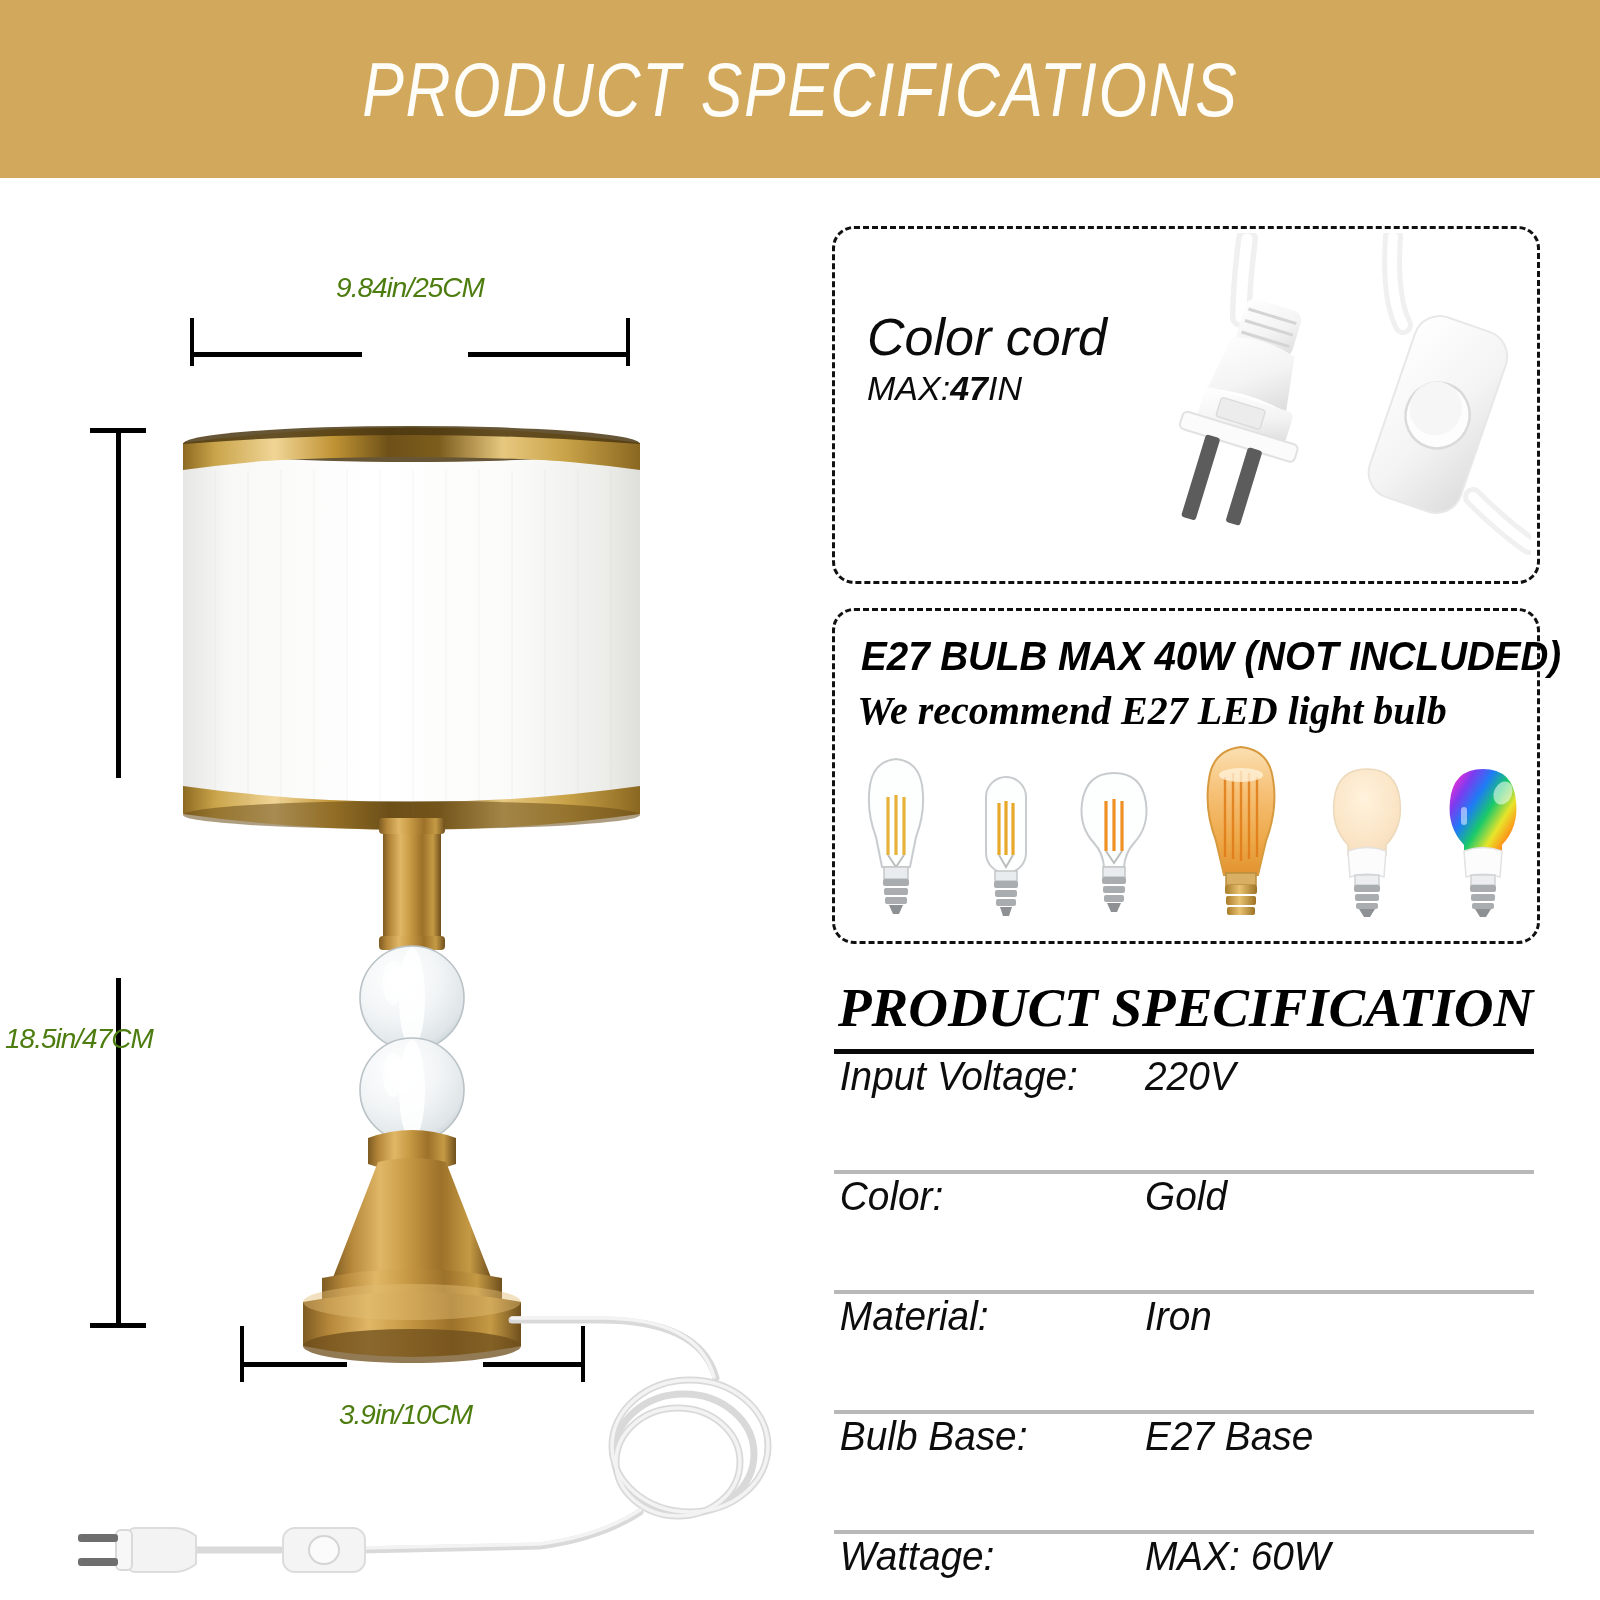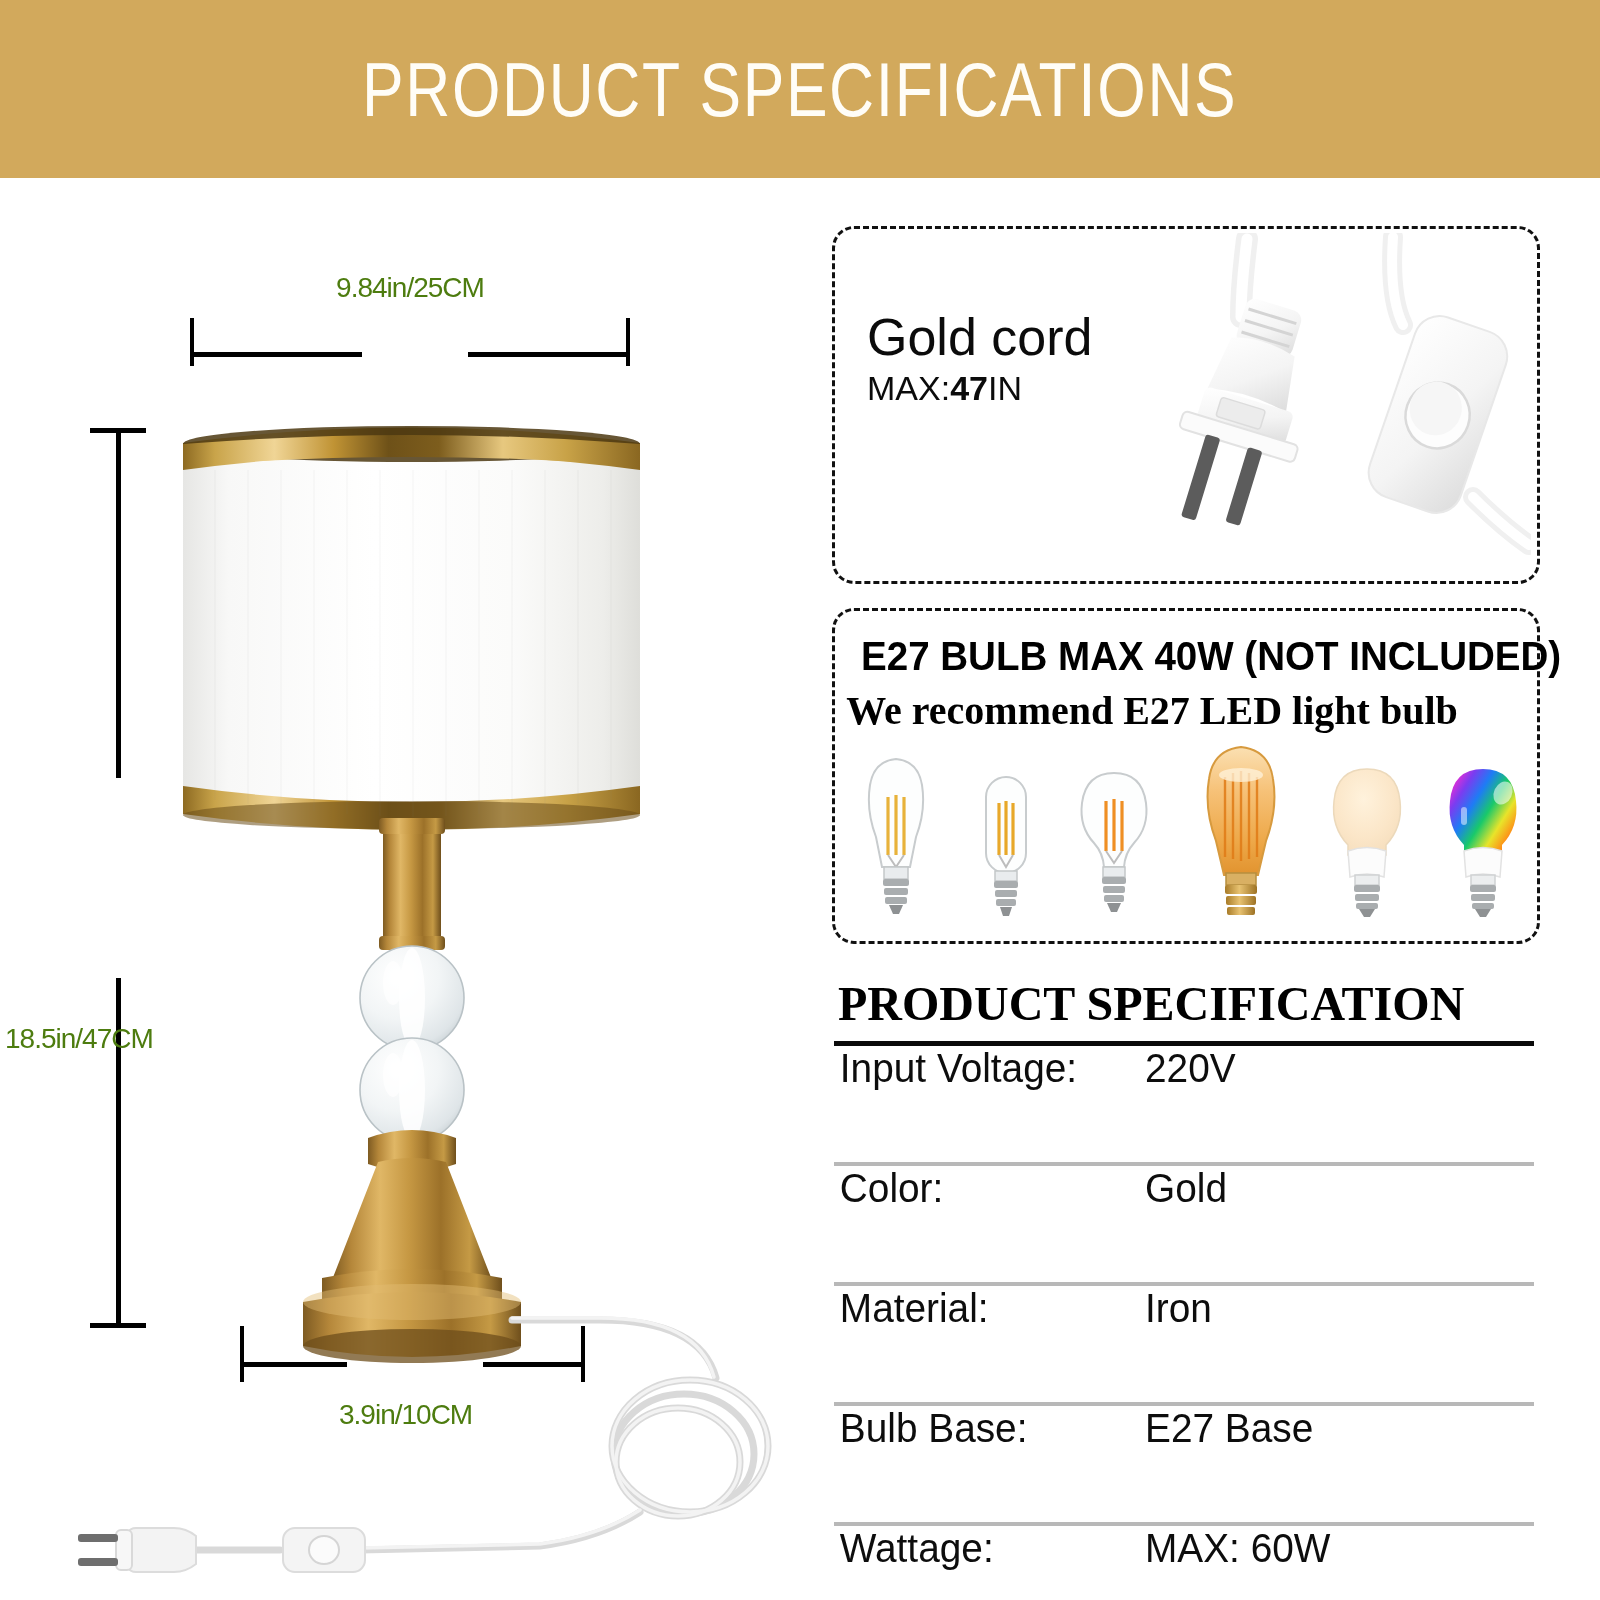--- a/index.html
+++ b/index.html
@@ -1,19 +1,19 @@
 <!DOCTYPE html>
 <html><head>
 <meta charset="utf-8">
 <style>
   html,body{margin:0;padding:0;background:#fff;}
   body{width:1600px;height:1600px;overflow:hidden;
        font-family:"Liberation Sans","DejaVu Sans",sans-serif;
        -webkit-font-smoothing:antialiased;}
-  .page{position:relative;width:1600px;height:1600px;background:#fff;}
+  .page{position:relative;width:1600px;height:1600px;background:#fff;font-style:italic;}
 
   
   .banner{position:absolute;left:0;top:0;width:1600px;height:178px;
           background:#d2a95c;display:flex;align-items:center;justify-content:center;}
   .banner-title{color:#fffdf7;font-size:76px;letter-spacing:2px;
                 font-family:"Liberation Sans Narrow","Liberation Sans",sans-serif;
                 transform:scaleX(.82);transform-origin:center;white-space:nowrap;font-weight:400;}
 
   
   .left{position:absolute;left:0;top:178px;width:820px;height:1422px;}
@@ -71,21 +71,21 @@
            transform:scaleX(.94);transform-origin:left center;}
   .bulb-h2{position:absolute;left:0;top:76px;width:634px;text-align:center;
            font-size:40px;font-weight:700;color:#000;white-space:nowrap;
            font-family:"Liberation Serif","DejaVu Serif",serif;}
   .bulb-row{position:absolute;left:18px;top:130px;width:672px;height:180px;
             display:flex;align-items:flex-end;justify-content:space-between;}
 
   
   .spec{position:absolute;left:10px;top:800px;width:700px;}
   .spec-title{font-family:"Liberation Serif","DejaVu Serif",serif;
-              font-weight:700;font-size:48px;color:#000;letter-spacing:0px;
+              font-weight:700;font-size:55px;color:#000;letter-spacing:0px;
               padding-left:4px;line-height:1.1;}
   .rule-heavy{height:5px;background:#0a0a0a;margin-top:10px;}
   .rule-light{height:4px;background:#b8b8b8;}
   .rule-bottom{height:5px;background:#0a0a0a;}
   .spec-row{display:flex;align-items:flex-start;height:116px;}
   .spec-key{width:305px;font-size:40px;color:#0d0d0d;padding-left:6px;
             font-family:"Liberation Sans Narrow","Liberation Sans",sans-serif;
             transform:scaleX(.97);transform-origin:left center;white-space:nowrap;}
   .spec-val{font-size:40px;color:#0d0d0d;
             font-family:"Liberation Sans Narrow","Liberation Sans",sans-serif;
@@ -236,21 +236,21 @@
       <div class="seg a"></div>
       <div class="seg b"></div>
       <div class="dim-label lbl">3.9in/10CM</div>
     </div>
   </div>
 
   <div class="right">
 
     <div class="dash-box box-cord">
       <div class="cord-text">
-        <div class="cord-l1">Gold cord</div>
+        <div class="cord-l1">Color cord</div>
         <div class="cord-l2"><span>MAX:</span><b>47</b><span>IN</span></div>
       </div>
 
       <svg style="position:absolute;left:300px;top:4px;width:396px;height:344px" viewBox="0 0 396 344">
         <defs>
           <linearGradient id="pWhite" x1="0" y1="0" x2="1" y2="1">
             <stop offset="0" stop-color="#ffffff"></stop>
               <stop offset="0.55" stop-color="#f4f4f4"></stop>
             <stop offset="1" stop-color="#dcdcdc"></stop>
           </linearGradient>

